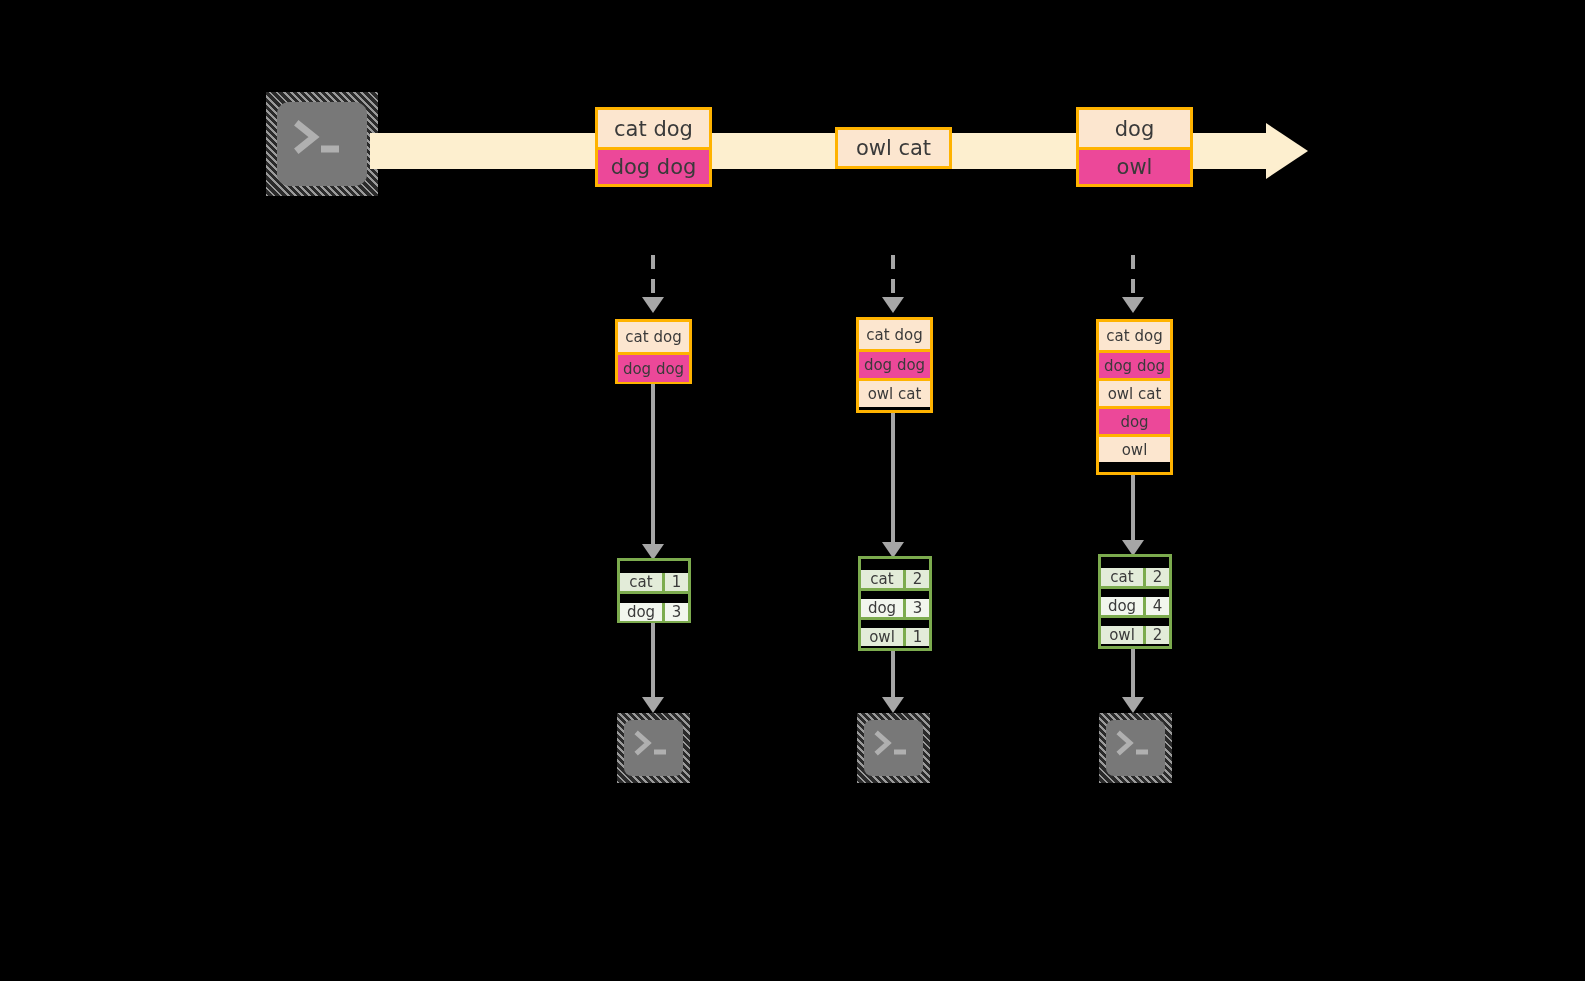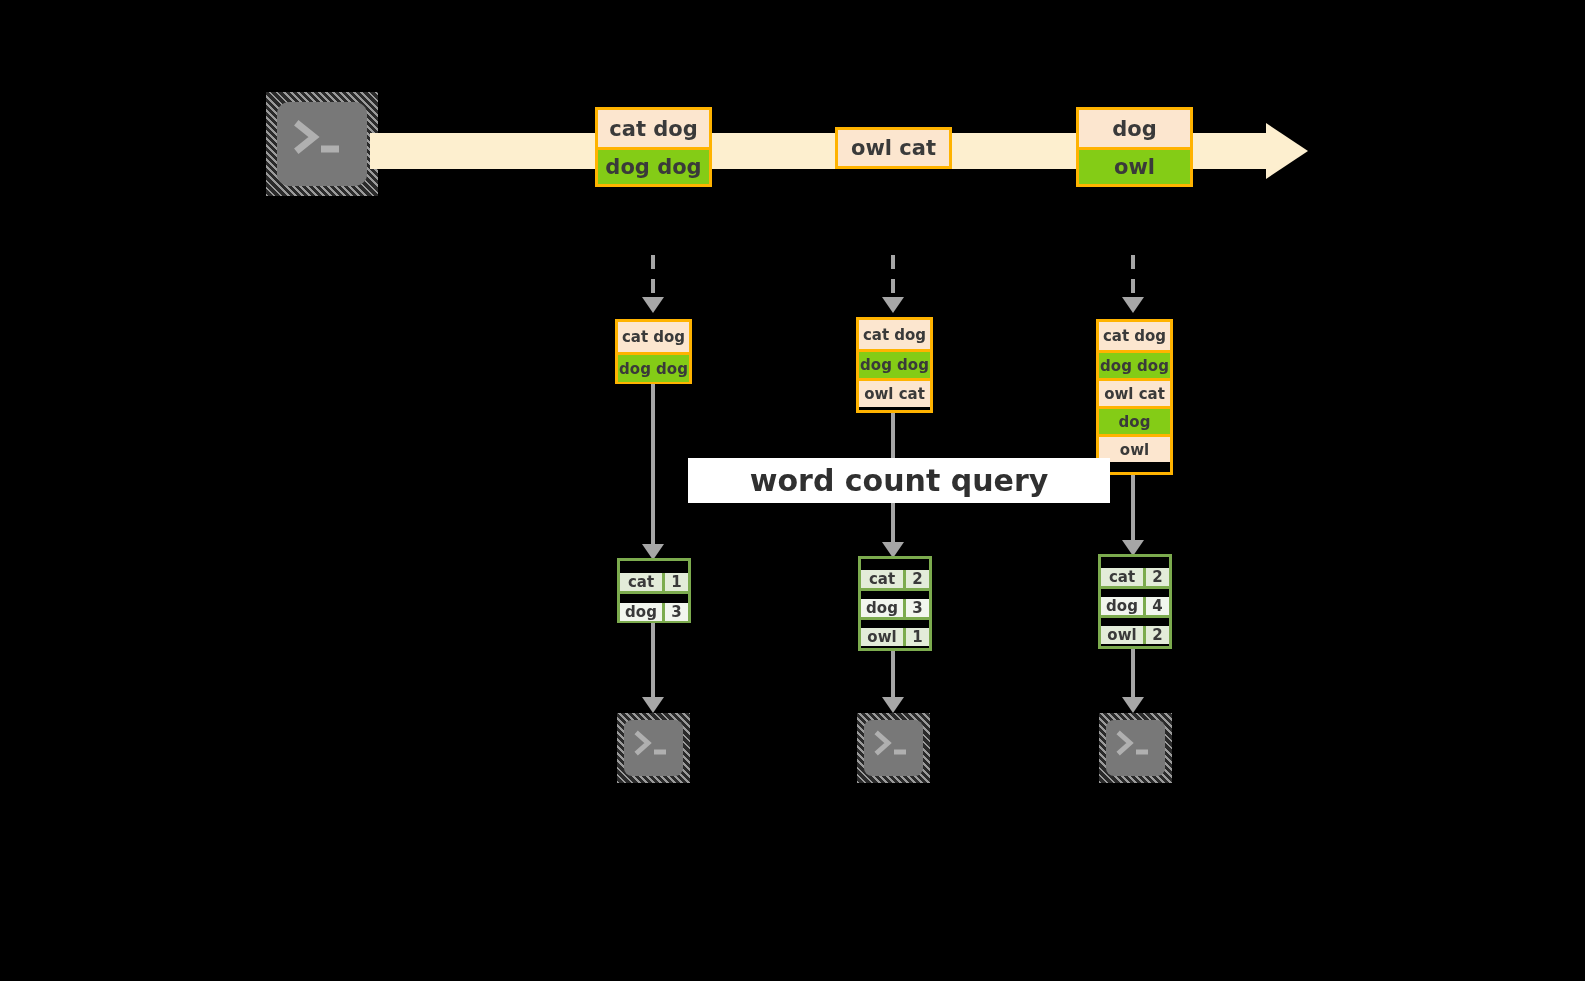--- a/index.html
+++ b/index.html
@@ -1,39 +1,39 @@
 <!DOCTYPE html>
 <html><head>
 <meta charset="utf-8">
 <style>
   html,body{margin:0;padding:0;background:#000;}
   body{width:1585px;height:981px;position:relative;overflow:hidden;
        font-family:"DejaVu Sans","Liberation Sans",sans-serif;}
-  #stage{position:absolute;left:0;top:0;width:1298px;height:981px;font-weight:bold;}
+  #stage{position:absolute;left:0;top:0;width:1298px;height:981px;}
 
   
   .term{position:absolute;box-sizing:border-box;
         background-image:repeating-linear-gradient(45deg,
             #9a9a9a 0px,#9a9a9a 2px,#2a2a2a 2px,#2a2a2a 5px);}
   .term .inner{position:absolute;background:#787878;border-radius:14%;}
   .termglyph{position:absolute;left:0;top:0;right:0;bottom:0;}
   .termglyph svg{position:absolute;left:0;top:0;width:100%;height:100%;}
 
   
   .band{position:absolute;background:#fdefcf;}
   .bandhead{position:absolute;width:0;height:0;
             border-top:28px solid transparent;border-bottom:28px solid transparent;
             border-left:42px solid #fdefcf;}
 
   
   .obox{position:absolute;box-sizing:border-box;border:3px solid #ffb300;}
   .orow{box-sizing:border-box;display:flex;align-items:center;justify-content:center;
         color:#3a3a3a;white-space:nowrap;}
   .orow.d{background:#fce6cf;}
-  .orow.l{background:#84cc16;text-align:center;}
+  .orow.l{background:#ec4899;text-align:center;}
   .orow + .orow{border-top:3px solid #ffb300;}
 
   
   .gbox{position:absolute;box-sizing:border-box;border:3px solid #7cab4e;}
   .grow{box-sizing:border-box;display:flex;align-items:flex-end;}
   .grow + .grow{border-top:3px solid #7cab4e;}
   .gcell{box-sizing:border-box;display:flex;align-items:center;justify-content:center;
          color:#3a3a3a;white-space:nowrap;}
   .gcell.k{border-right:3px solid #7cab4e;}
   .grow.d .gcell{background:#e3ecd9;}
@@ -195,15 +195,14 @@
   <div class="term" style="left:1099px;top:713px;width:73px;height:70px;">
     <div class="inner" style="left:7px;top:7px;right:7px;bottom:7px;"></div>
     <div class="termglyph">
       <svg viewBox="0 0 73 70" preserveAspectRatio="none">
         <path d="M21 21 L31 30 L21 39" fill="none" stroke="#b0b0b0" stroke-width="5" stroke-linecap="square"></path>
         <line x1="37" y1="39" x2="49" y2="39" stroke="#b0b0b0" stroke-width="5"></line>
       </svg>
     </div>
   </div>
 
-  <div class="qlabel" style="left:688px;top:458px;width:422px;height:45px;font-size:30px;">word count query</div>
 
 </div>
 
 </body></html>

